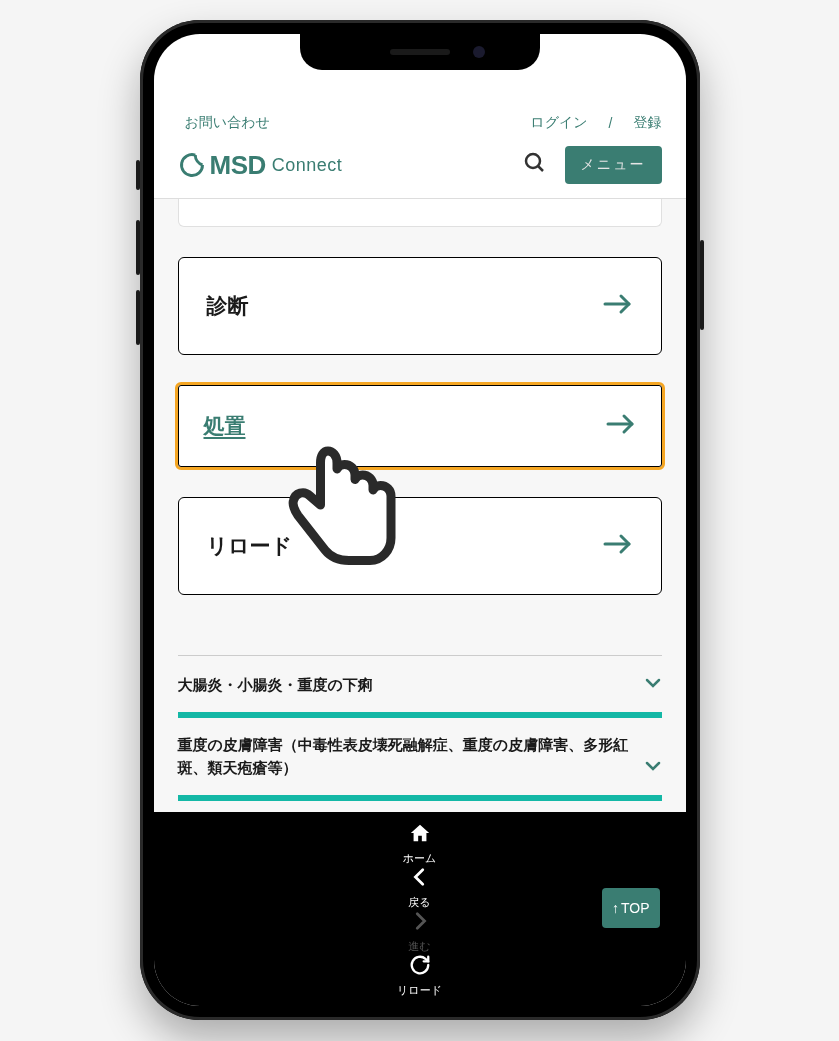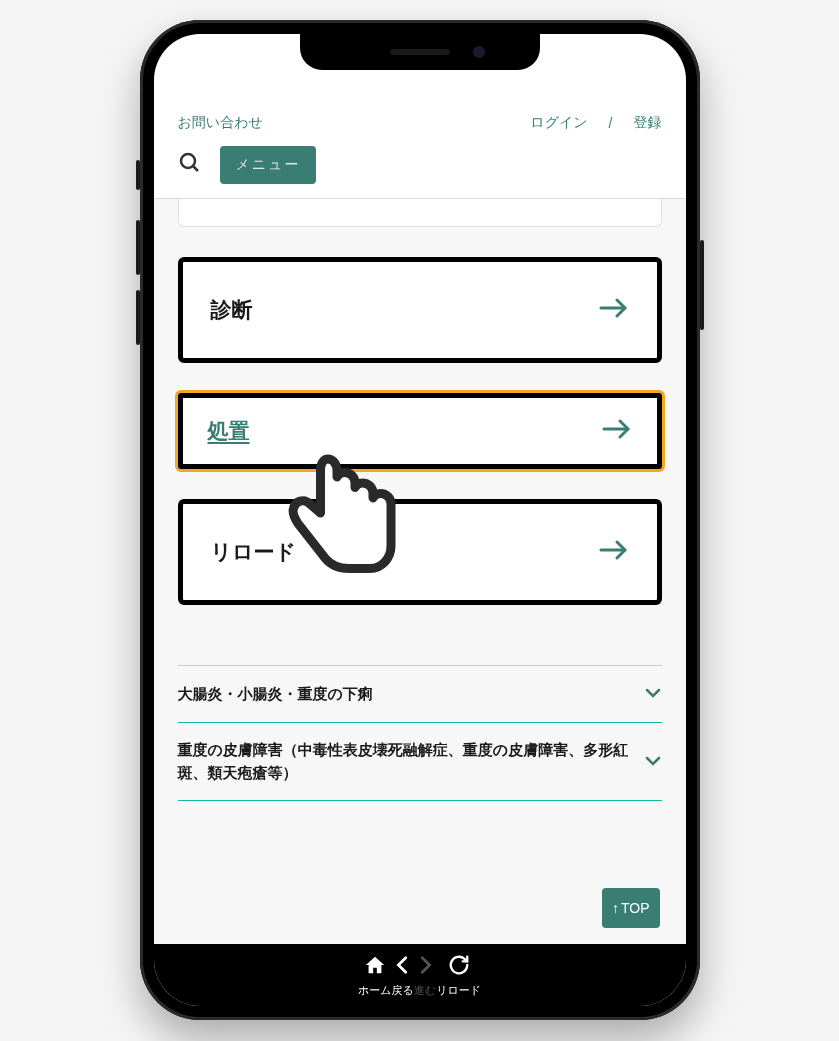--- a/index.html
+++ b/index.html
@@ -75,20 +75,21 @@
       padding-top: 70px;
       display: flex;
       flex-direction: column;
     }
     .top-links {
       display: flex;
       justify-content: space-between;
       padding: 10px 24px 14px;
       font-size: 14px;
       color: #3a7d72;
+      margin-left: 7px;
     }
     .top-links .right { display: flex; gap: 21px; align-items: center; }
     .top-links a { color: #3a7d72; text-decoration: none; cursor: pointer; }
     .header-bar {
       display: flex;
       align-items: center;
       justify-content: space-between;
       padding: 0 24px 14px;
     }
     .logo {
@@ -128,59 +129,59 @@
       border: 1px solid #e0e0e0;
       border-radius: 6px;
       height: 28px;
       margin-bottom: 30px;
       border-top: none;
       border-top-left-radius: 0;
       border-top-right-radius: 0;
     }
     .card {
       background: #fff;
-      border: 5px solid #000000;
+      border: 1px solid #000000;
       border-radius: 6px;
       padding: 34px 28px;
       display: flex;
       justify-content: space-between;
       align-items: center;
       margin-bottom: 30px;
       cursor: pointer;
     }
     .card-label { font-size: 21px; font-weight: 700; color: #1a1a1a; }
     .card-label.active { color: #3a7d72; text-decoration: underline; text-underline-offset: 4px; }
     .card-arrow { color: #3a7d72; }
     .highlighted-wrapper {
       position: relative;
       border: 3px solid #f5a623;
       border-radius: 6px;
       margin: -3px -3px 27px -3px;
     }
     .highlighted-wrapper .card {
       margin-bottom: 0;
       border-radius: 3px;
-      padding: 19px 25px;
+      padding: 26px 25px;
     }
     .hand-cursor {
       position: absolute;
       top: 48px;
       left: 90px;
       z-index: 50;
       pointer-events: none;
     }
     .list-section {
       padding-top: 30px;
     }
     .list-item {
       display: flex;
       justify-content: space-between;
-      align-items: center;
+      align-items: flex-end;
       padding: 16px 0;
-      border-bottom: 1px solid #14b8a6;
+      border-bottom: 6px solid #14b8a6;
       cursor: pointer;
       gap: 12px;
     }
     .list-item:first-child { border-top: 1px solid #ccc; }
     .list-label { font-size: 15px; font-weight: 700; color: #1a1a1a; line-height: 1.5; flex: 1; }
     .list-chevron { color: #3a7d72; flex-shrink: 0; margin-top: 2px; }
     .top-btn {
       position: absolute;
       right: 26px;
       bottom: 78px;
@@ -191,22 +192,23 @@
       border-radius: 4px;
       font-size: 14px;
       cursor: pointer;
       display: flex;
       align-items: center;
       gap: 2px;
     }
     .bottom-nav {
       background: #000;
       display: flex;
-      justify-content: center;
+      justify-content: flex-start;
       padding: 10px 0 8px;
+      flex-direction: column;
     }
     .nav-item {
       display: flex;
       flex-direction: column;
       align-items: center;
       gap: 4px;
       color: #fff;
       font-size: 11px;
       cursor: pointer;
     }
@@ -233,20 +235,28 @@
       <div class="top-links">
         <a>お問い合わせ</a>
         <div class="right">
           <a>ログイン</a>
           <span>/</span>
           <a>登録</a>
         </div>
       </div>
 
       <div class="header-bar">
+        <div class="logo">
+          <svg class="logo-icon" viewBox="0 0 24 24" fill="none" stroke="#3a7d72" stroke-width="2.5">
+            <path d="M21 12a9 9 0 1 1-6.2-8.5"></path>
+            <path d="M3 12a9 9 0 0 1 6.2 8.5" transform="rotate(180 12 12)"></path>
+          </svg>
+          <span class="logo-msd">MSD</span>
+          <span class="logo-connect">Connect</span>
+        </div>
         <div class="header-right">
           <span class="search-btn">
             <svg width="24" height="24" viewBox="0 0 24 24" fill="none" stroke="currentColor" stroke-width="2.5">
               <circle cx="10" cy="10" r="7"></circle>
               <line x1="20" y1="20" x2="15" y2="15"></line>
             </svg>
           </span>
           <button class="menu-btn">メニュー</button>
         </div>
       </div>

